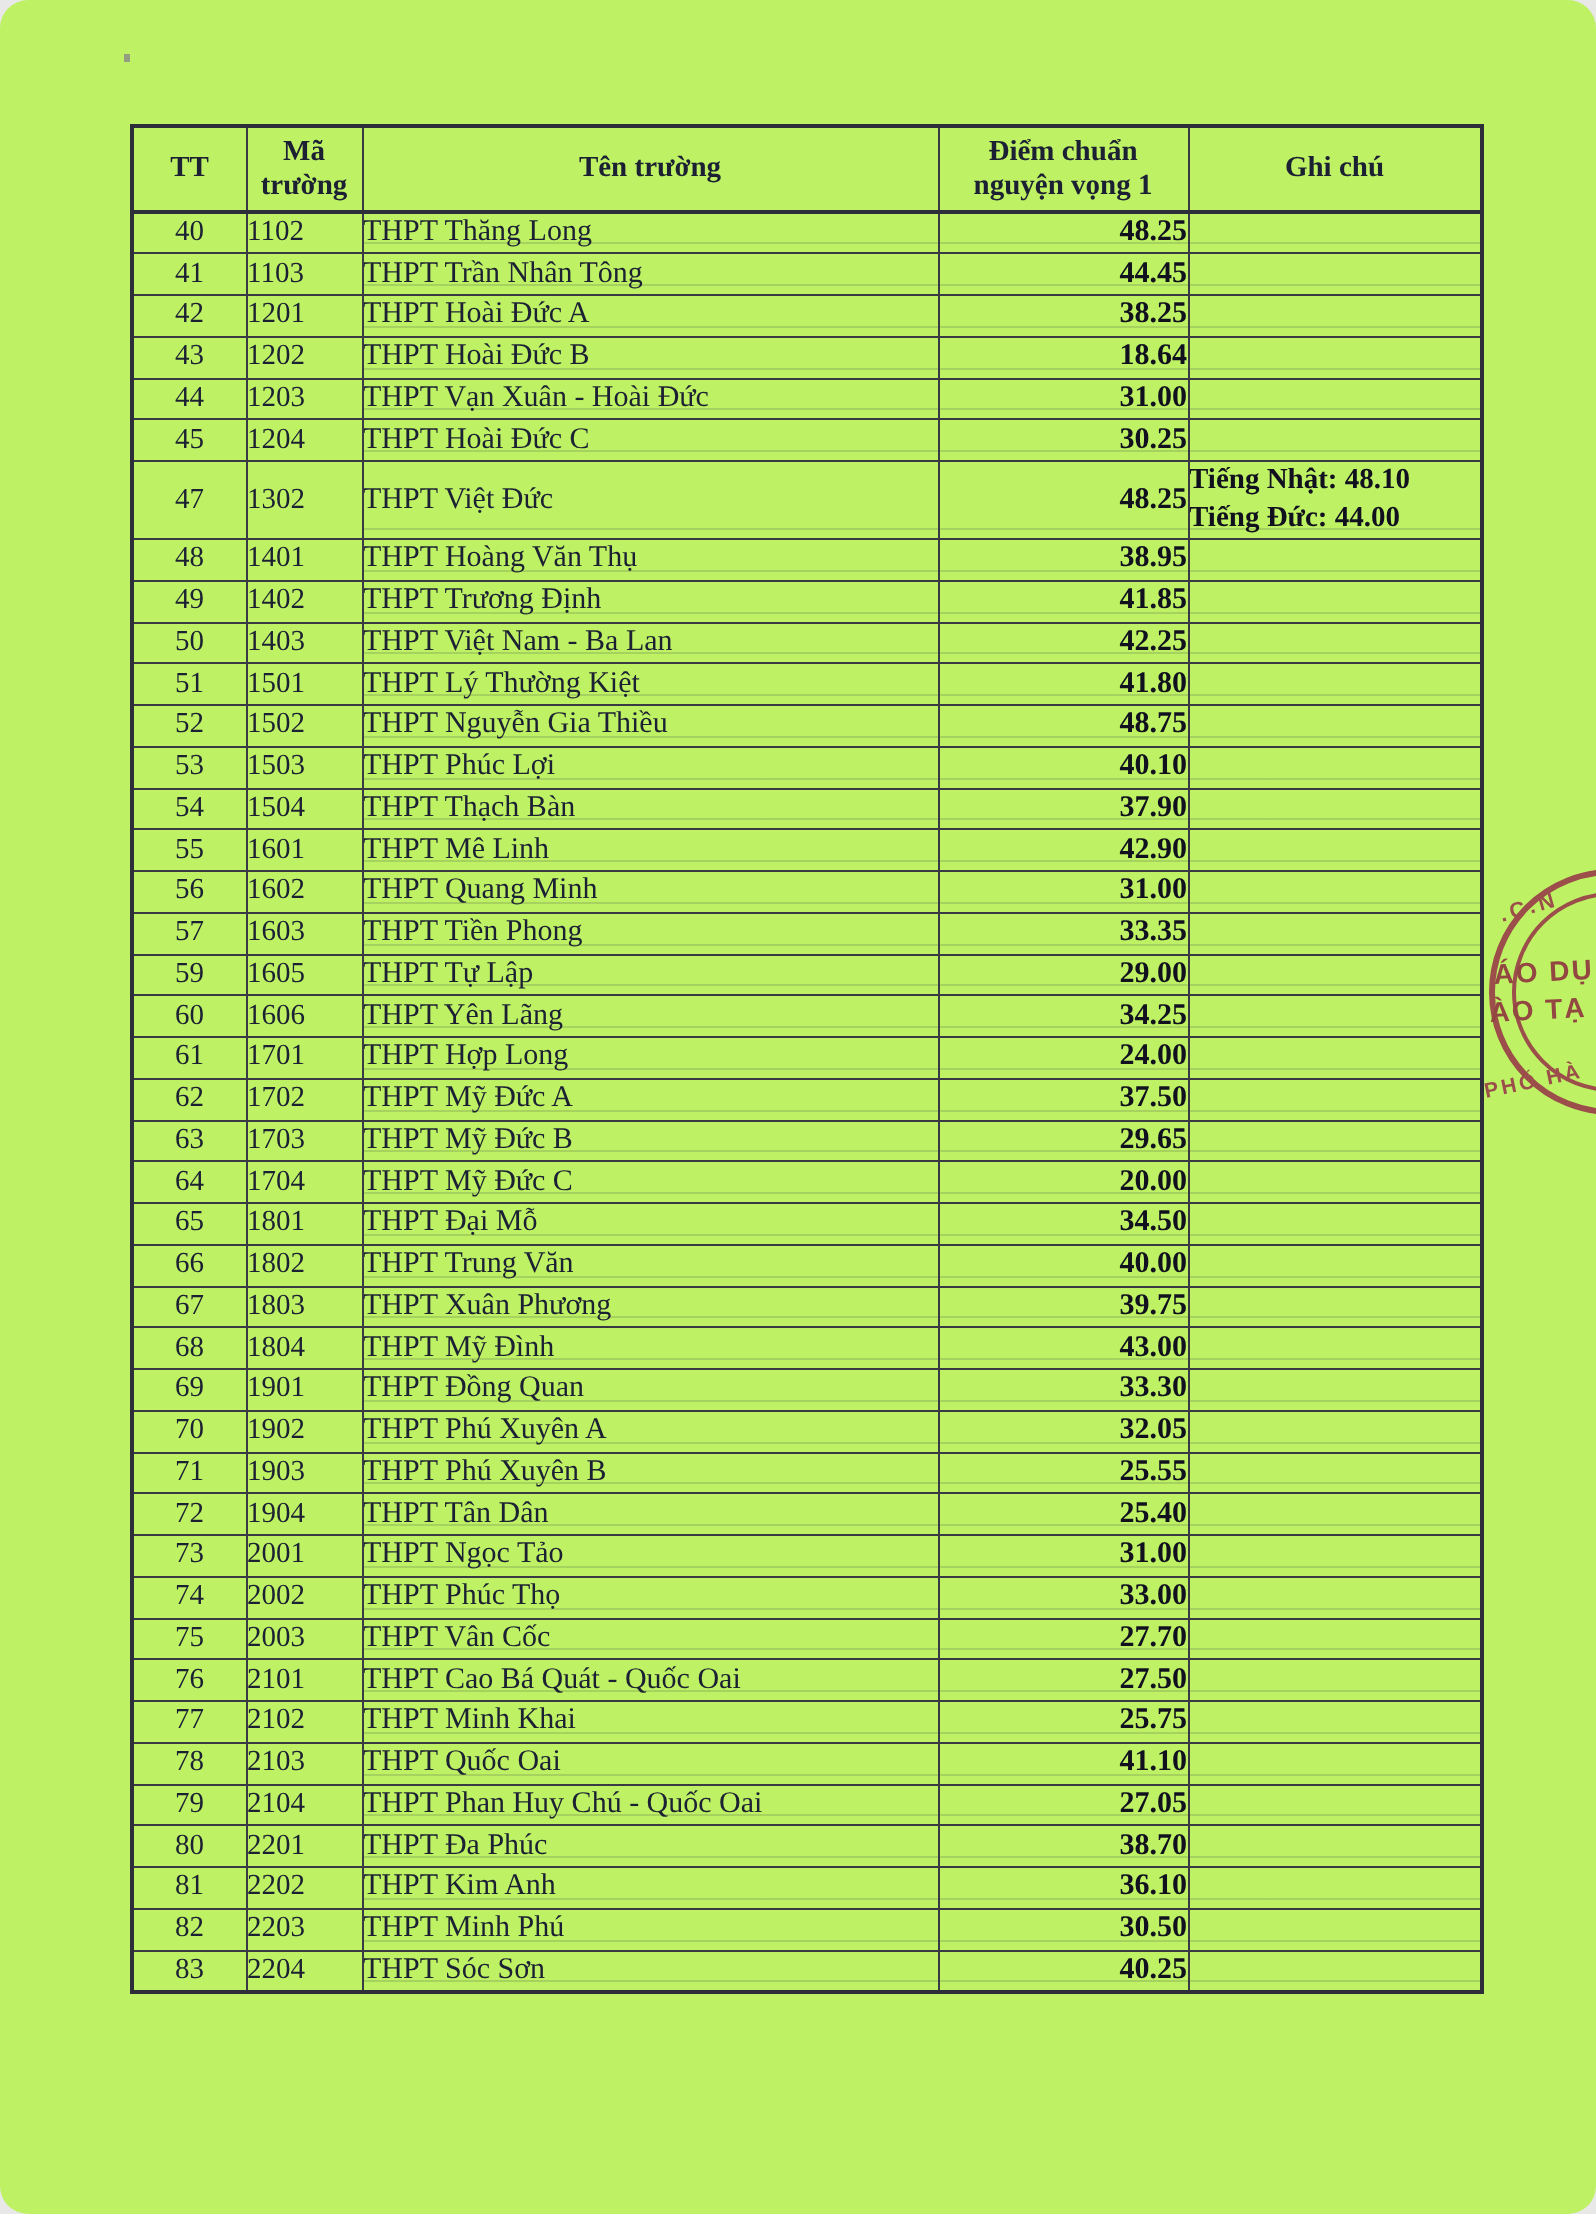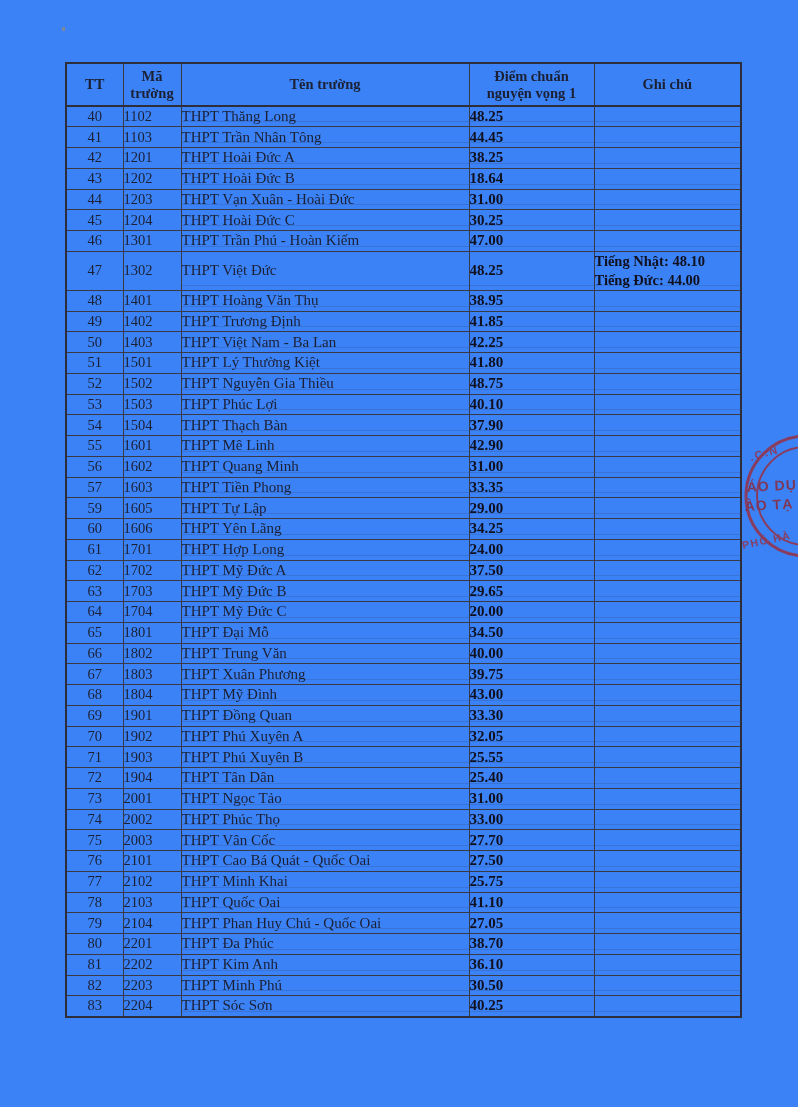--- a/index.html
+++ b/index.html
@@ -1,22 +1,23 @@
 <!DOCTYPE html>
 <html><head>
 <meta charset="utf-8">
 <style>
   html, body { margin: 0; padding: 0; background: #e8e8e8; }
   .page {
     position: relative;
     width: 798px; height: 1107px;
-    background: #3b82f6;
+    background: #bef264;
     overflow: hidden;
     font-family: "Liberation Serif", "DejaVu Serif", serif;
     color: #1c2033;
+    border-radius: 14px;
   }
   .artifact-dot {
     position: absolute; left: 62px; top: 27px;
     width: 3px; height: 4px; background: #8a8a8a; opacity: .8;
   }
   table.scores {
     position: absolute; left: 65px; top: 62px;
     width: 675px;
     border-collapse: collapse;
     table-layout: fixed;
@@ -38,21 +39,21 @@
     border-bottom: 2px solid #2e2e3a;
   }
   table.scores tbody tr { height: 20.75px; }
   td.c-tt   { text-align: center; font-size: 14.5px; line-height: 19px; }
   td.c-code { text-align: left; font-size: 14.5px; line-height: 19px; }
   td.c-name {
     text-align: left; font-size: 15px; line-height: 19px;
     padding-left: 8px;
   }
   td.c-score {
-    text-align: left; font-weight: bold; font-size: 15px;
+    text-align: right; font-weight: bold; font-size: 15px;
     line-height: 19px; color: #10101e; margin-left: 22px;
   }
   td.c-note {
     text-align: left; font-weight: bold; font-size: 14.5px;
     line-height: 19px; white-space: pre-line; color: #10101e;
     padding-left: 6px; vertical-align: middle;
   }
   
   td.c-name, td.c-score, td.c-note {
     background-image: linear-gradient(rgba(40,40,70,0.16), rgba(40,40,70,0.16));
@@ -137,27 +138,20 @@
       <td class="c-note"></td>
     </tr>
         <tr>
       <td class="c-tt">45</td>
       <td class="c-code">1204</td>
       <td class="c-name">THPT Hoài Đức C</td>
       <td class="c-score">30.25</td>
       <td class="c-note"></td>
     </tr>
         <tr>
-      <td class="c-tt">46</td>
-      <td class="c-code">1301</td>
-      <td class="c-name">THPT Trần Phú - Hoàn Kiếm</td>
-      <td class="c-score">47.00</td>
-      <td class="c-note"></td>
-    </tr>
-        <tr>
       <td class="c-tt">47</td>
       <td class="c-code">1302</td>
       <td class="c-name">THPT Việt Đức</td>
       <td class="c-score">48.25</td>
       <td class="c-note">Tiếng Nhật: 48.10
 Tiếng Đức: 44.00</td>
     </tr>
         <tr>
       <td class="c-tt">48</td>
       <td class="c-code">1401</td>

